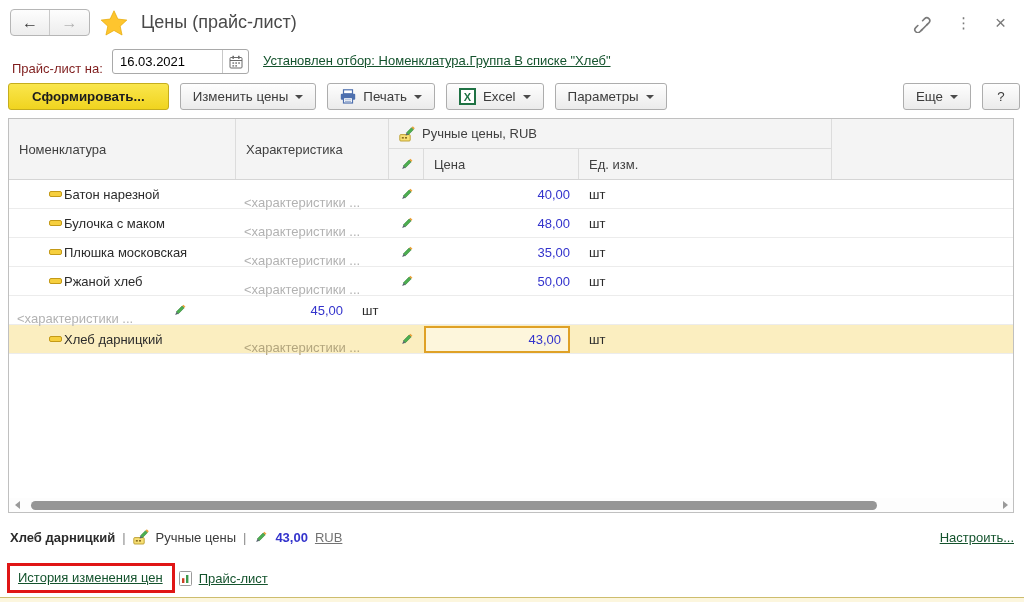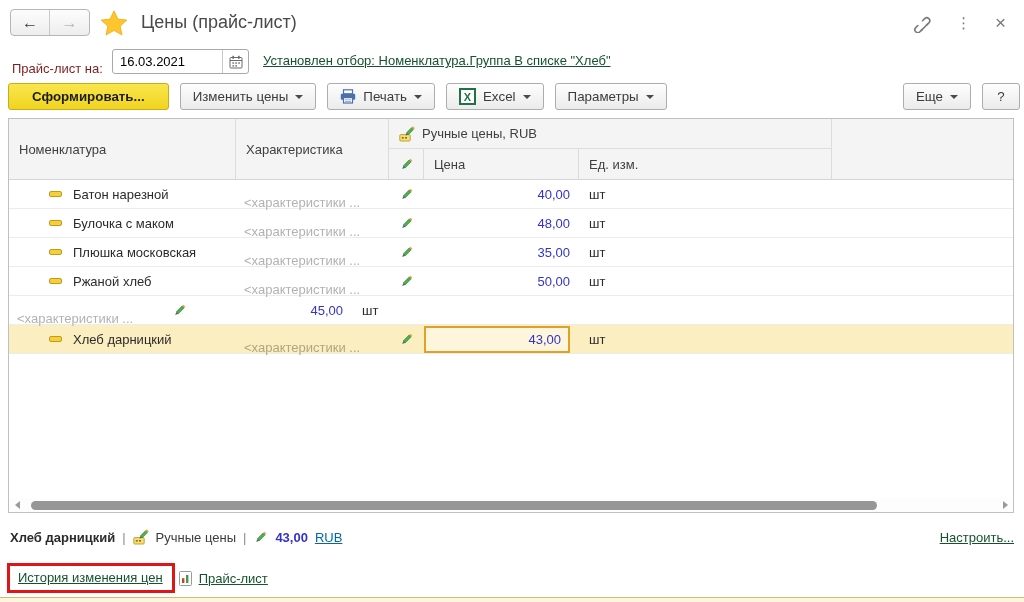--- a/index.html
+++ b/index.html
@@ -56,21 +56,21 @@
   .hc-nom { grid-row:1/3; grid-column:1; }
   .hc-char { grid-row:1/3; grid-column:2; }
   .hc-group { grid-row:1; grid-column:3/6; border-bottom:1px solid #dcdcdc; gap:7px; }
   .hc-pencil { grid-row:2; grid-column:3; justify-content:center; padding-left:0; }
   .hc-price { grid-row:2; grid-column:4; }
   .hc-unit { grid-row:2; grid-column:5; }
   .hc-fill { grid-row:1/3; grid-column:6; border-right:none; }
 
   .trow { display:flex; height:29px; align-items:center; border-bottom:1px solid #ececec; cursor:default; }
   .cell { height:100%; display:flex; align-items:center; }
-  .c-name { width:227px; padding-left:40px; gap:11px; color:#2b2b2b; }
+  .c-name { width:227px; padding-left:40px; gap:2px; color:#2b2b2b; }
   .c-char { width:153px; padding-left:8px; color:#b2b2b2; white-space:nowrap; overflow:hidden;margin-top:17px; }
   .c-pencil { width:35px; justify-content:center; }
   .c-price { width:155px; justify-content:flex-end; padding-right:9px; color:#3333cc; }
   .c-unit { width:253px; padding-left:10px; color:#2b2b2b; }
   .c-fill { flex:1; }
   .trow.selected { background:#fbeec0; }
   .trow.selected .c-char { color:#b3a67e; }
   .active-box { width:100%; height:27px; margin:1px 0; border:2px solid #dfa126;
     background:#fdf6dc; display:flex; align-items:center; justify-content:flex-end;
     padding-right:7px; color:#3333cc; }
@@ -82,21 +82,21 @@
   .tri-r { width:0; height:0; border-top:4px solid transparent; border-bottom:4px solid transparent; border-left:5px solid #9a9a9a; }
   .scroll-track { flex:1; height:100%; display:flex; align-items:center; }
   .scroll-thumb { height:9px; width:87%; margin-left:6px; background:#969696; border-radius:5px; cursor:grab; }
 
   
   .status-row { position:absolute; left:10px; top:529px; right:10px; display:flex; align-items:center; }
   .status-left { display:flex; align-items:center; gap:7px; }
   .status-item { font-weight:bold; color:#2b2b2b; }
   .sep { color:#8a8a8a; }
   .status-price { font-weight:bold; color:#3333cc; }
-  .status-cur { color:#0369a1;text-decoration:underline; }
+  .status-cur { color:#737373;text-decoration:underline; }
   .configure-link { margin-left:auto; }
 
   
   .footer-links { position:absolute; left:7px; top:563px; display:flex; align-items:center; }
   .red-box { border:3px solid #e01616; padding:4px 9px 5px 8px; display:flex; align-items:center; }
   .pricelist-wrap { display:flex; align-items:center; gap:7px; margin-left:4px; }
 
   .bottom-strip { position:absolute; left:0; bottom:0; width:100%; height:5px;
     background:#fcf6de; border-top:1px solid #cdbd6e; }
   svg { display:block; }

